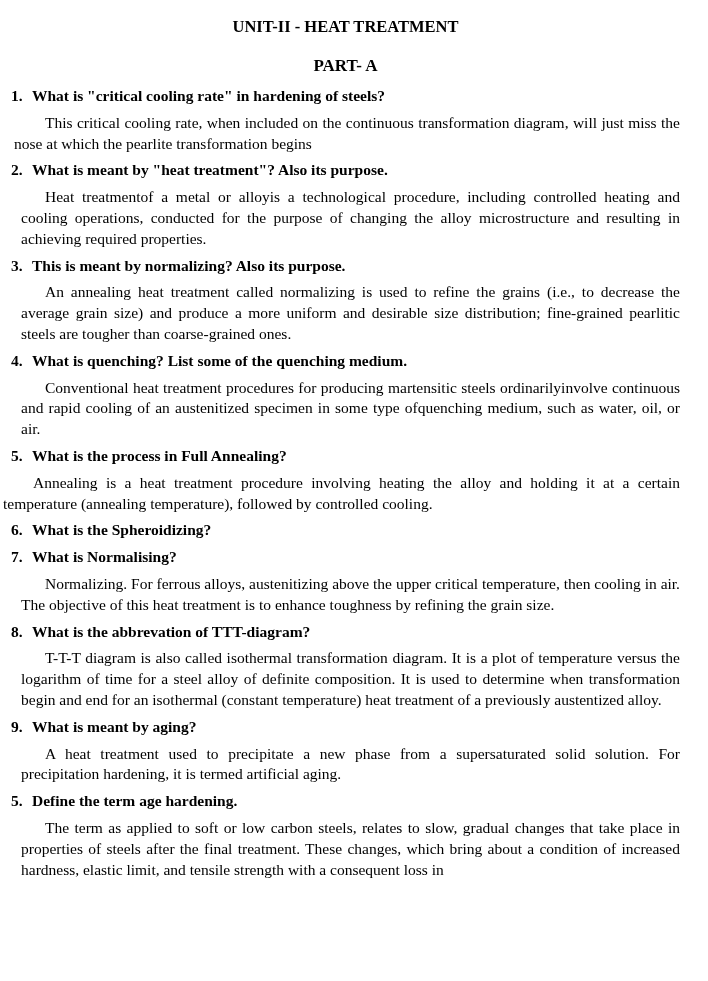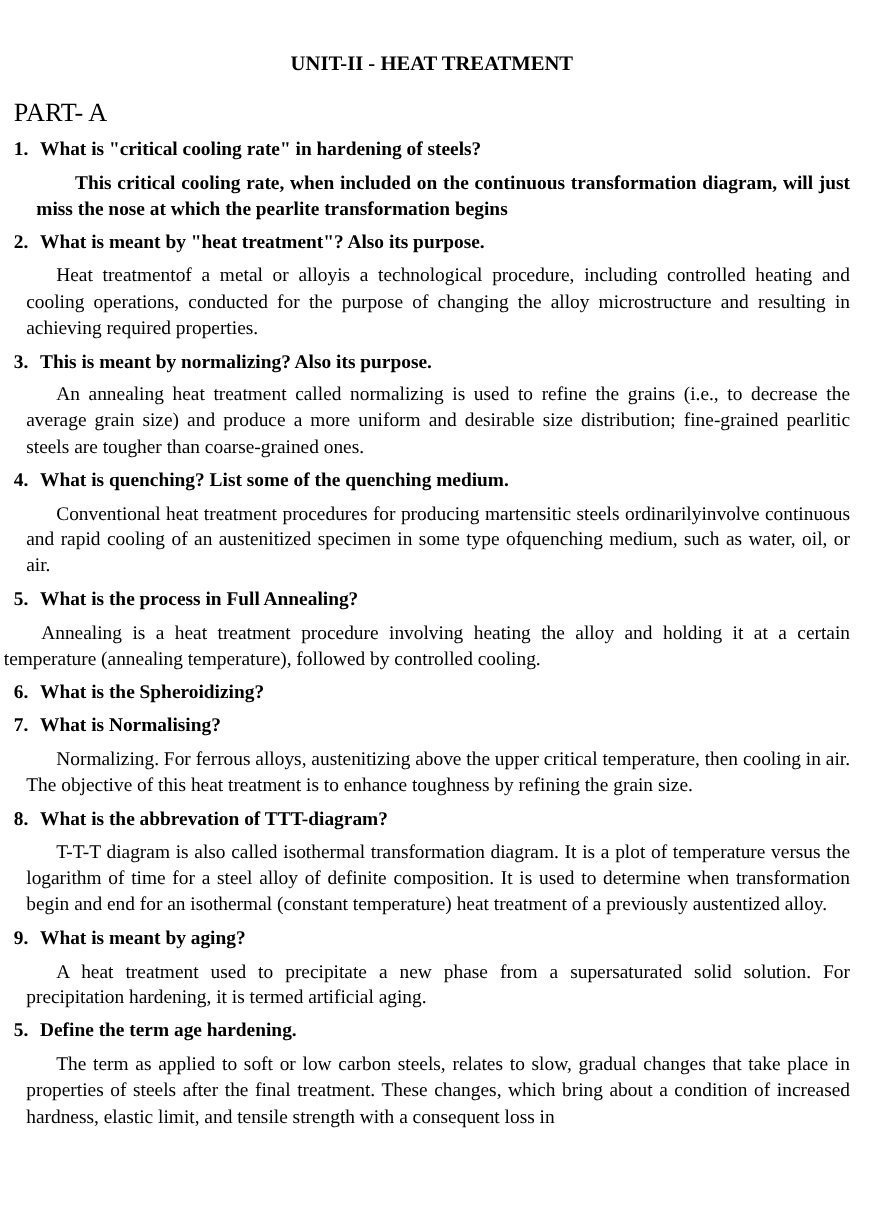--- a/index.html
+++ b/index.html
@@ -13,33 +13,34 @@
     overflow: hidden;
     font-family: "Liberation Serif", "DejaVu Serif", serif;
     font-size: 15.5px;
     line-height: 20.8px;
     color: #000000;
   }
   .page {
     box-sizing: border-box;
     width: 708px;
     height: 981px;
-    padding: 40px 28px 0 11px;
+    padding: 16px 28px 0 11px;
     background: #ffffff;
   }
   .doc-title {
     text-align: center;
     font-weight: bold;
     font-size: 16.5px;
     line-height: 22px;
     margin: 0 0 17px 0;
   }
   .doc-part {
-    font-weight: normal;
-    font-size: 21px;
+    text-align: center;
+    font-weight: bold;
+    font-size: 17px;
     line-height: 22px;
     margin: 0 0 9px 0;
   }
   .qa-list {
     margin: 0;
     padding: 0;
     list-style: none;
   }
   .question {
     display: flex;
@@ -52,23 +53,22 @@
   .q-text {
     flex: 1 1 auto;
   }
   .answer {
     margin: 0 0 6px 10px;
     text-indent: 24px;
     text-align: justify;
   }
   
   .qa-item:nth-child(1) .answer {
-    margin-left: 18px;
+    margin-left: 3px;
     text-indent: 31px;
-    font-weight: bold;
   }
   
   .qa-item:nth-child(5) .answer {
     margin-left: -8px;
     text-indent: 30px;
   }
 </style>
 </head>
 <body>
 

